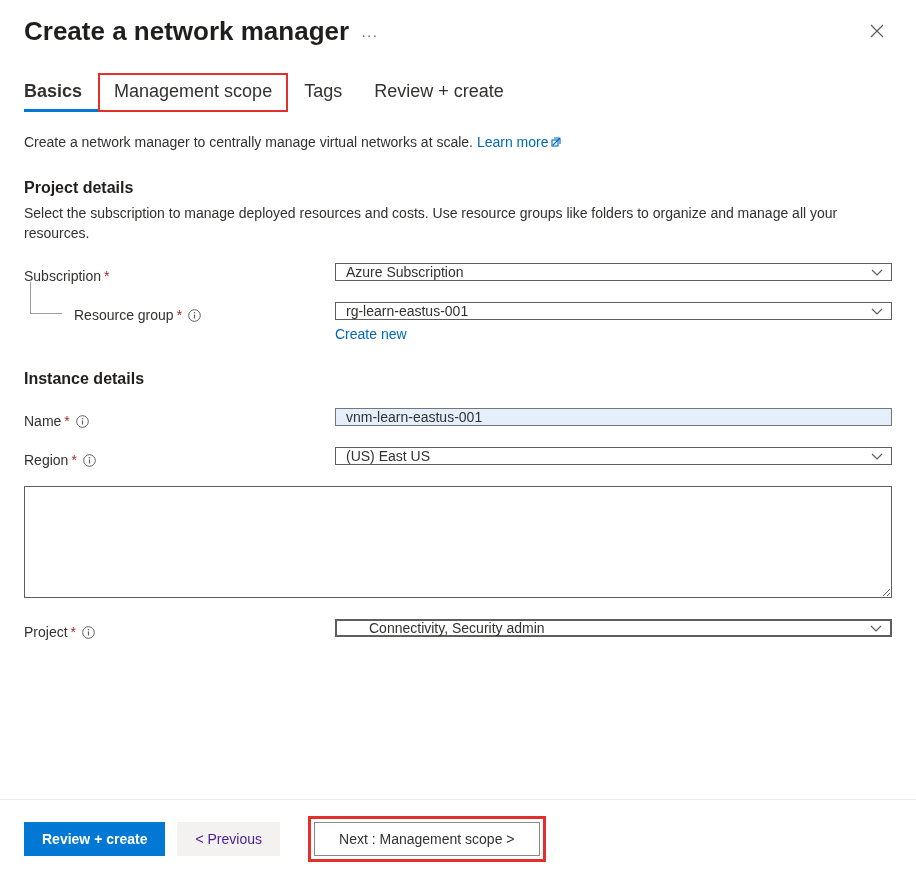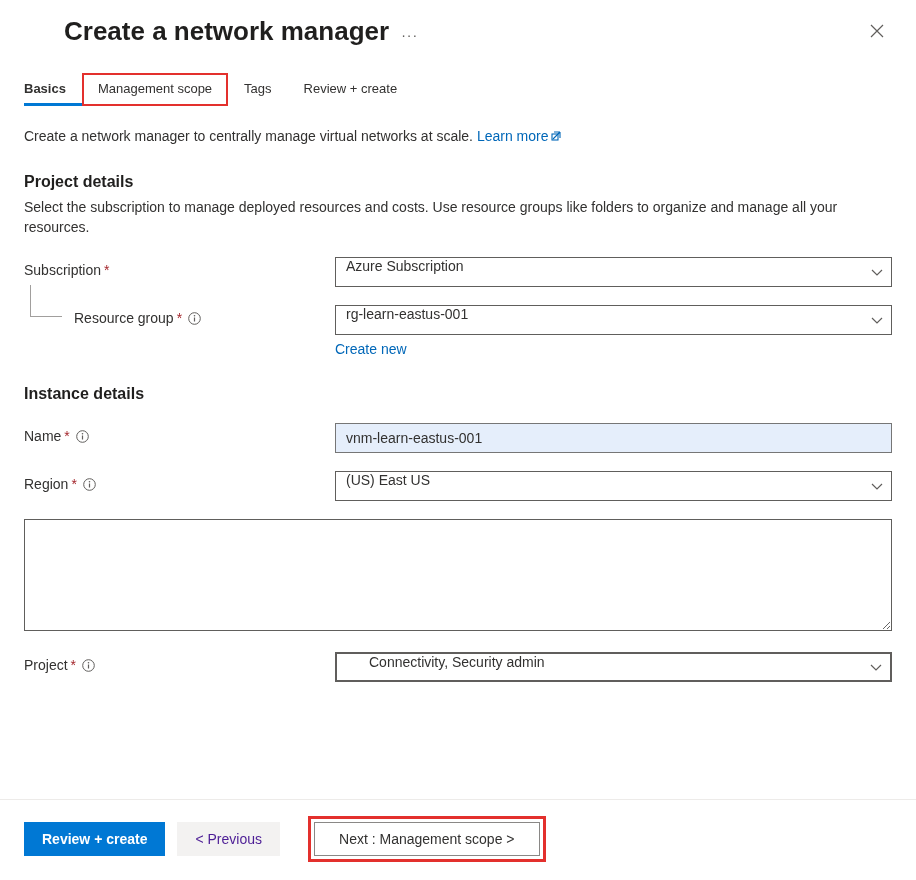--- a/index.html
+++ b/index.html
@@ -16,21 +16,20 @@
       display: flex;
       align-items: center;
       justify-content: space-between;
       padding: 16px 24px 8px 24px;
     }
     .header-left { display: flex; align-items: center; gap: 12px; }
     .title {
       font-size: 26px;
       font-weight: 600;
       color: #201f1e;
-      margin-left: 40px;
     }
     .more-dots {
       color: #605e5c;
       font-size: 14px;
       letter-spacing: 1px;
       cursor: pointer;
       margin-top: 6px;
     }
     .close {
       font-size: 20px;
@@ -42,21 +41,21 @@
     .tabs {
       display: flex;
       gap: 0;
       padding: 0 24px;
       margin-top: 18px;
     }
     .tab {
       padding: 8px 16px 10px 16px;
       cursor: pointer;
       color: #323130;
-      font-size: 13px;
+      font-size: 18px;
       position: relative;
     }
     .tab:first-child { padding-left: 0; }
     .tab.active {
       font-weight: 600;
     }
     .tab.active::after {
       content: "";
       position: absolute;
       left: 0; right: 16px; bottom: 0;
@@ -128,29 +127,29 @@
       align-items: center;
       justify-content: center;
       cursor: pointer;
     }
     .form-control-col {
       flex: 1;
       min-width: 0;
     }
     .select-box, .text-input {
       width: 100%;
-      height: 30px;
+      height: 18px;
       border: 1px solid #605e5c;
       background: #fff;
       padding: 0 30px 0 10px;
       font-size: 14px;
       color: #323130;
       position: relative;
       display: flex;
-      align-items: flex-start;
+      align-items: center;
       cursor: pointer;
     }
     .select-box.heavy {
       border-width: 2px;
       padding-left: 32px;
     }
     .select-box .chev {
       position: absolute;
       right: 8px;
       top: 50%;

